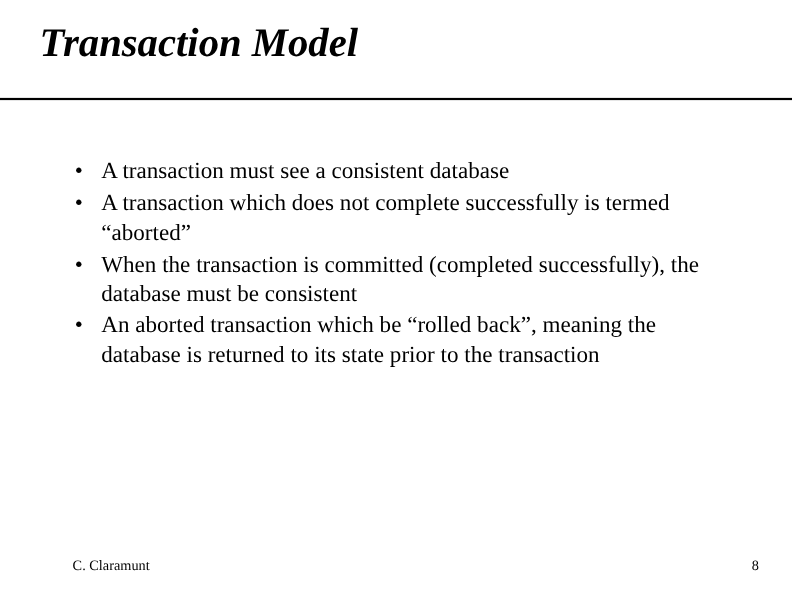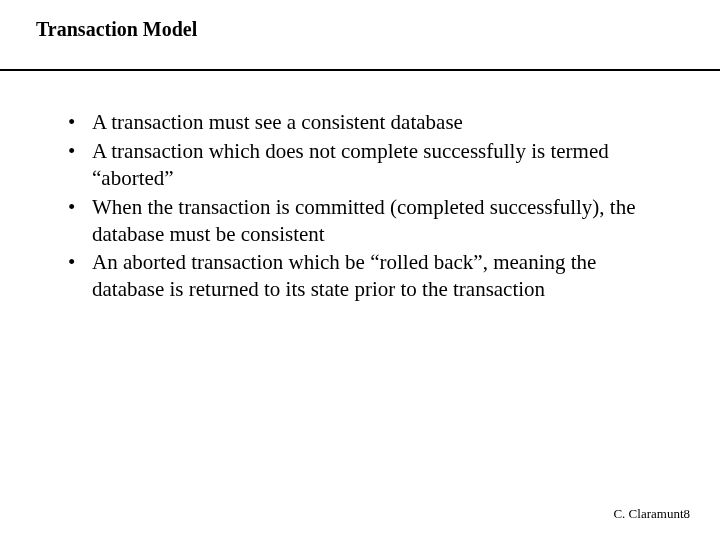--- a/index.html
+++ b/index.html
@@ -1,24 +1,24 @@
 <!DOCTYPE html>
 <html><head>
 <meta charset="utf-8">
 <style>
   * { margin: 0; padding: 0; box-sizing: border-box; }
   html, body { width: 720px; height: 540px; background: #fff; font-family: "Times New Roman", Times, serif; color: #000; }
   .slide { width: 720px; height: 540px; position: relative; padding: 18px 30px 0 30px; }
-  .title { font-size: 20px; font-weight: bold; padding-left: 6px; }
+  .title { font-size: 37px; font-weight: bold; padding-left: 6px; font-style: italic; }
   .rule { border: none; border-top: 2.5px solid #000; margin-top: 28px; margin-left: -30px; margin-right: -30px; width: 720px; }
-  .content { padding: 38px 18px 0 38px; }
+  .content { padding: 38px 18px 0 38px; margin-top: 13px; }
   ul { list-style: none; }
   li { position: relative; padding-left: 24px; font-size: 21px; line-height: 1.28; margin-bottom: 2px; }
   li::before { content: "•"; position: absolute; left: 0; top: 0; }
-  .footer { position: absolute; bottom: 18px; left: 30px; right: 30px; display: flex; justify-content: flex-end; font-size: 13px; margin-left: 36px; }
+  .footer { position: absolute; bottom: 18px; left: 30px; right: 30px; display: flex; justify-content: space-between; font-size: 13px; margin-left: 36px; }
 </style>
 </head>
 <body>
 
 <div class="slide">
   <div class="title">Transaction Model</div>
   <hr class="rule">
   <div class="content">
     <ul>
       <li>A transaction must see a consistent database</li>

